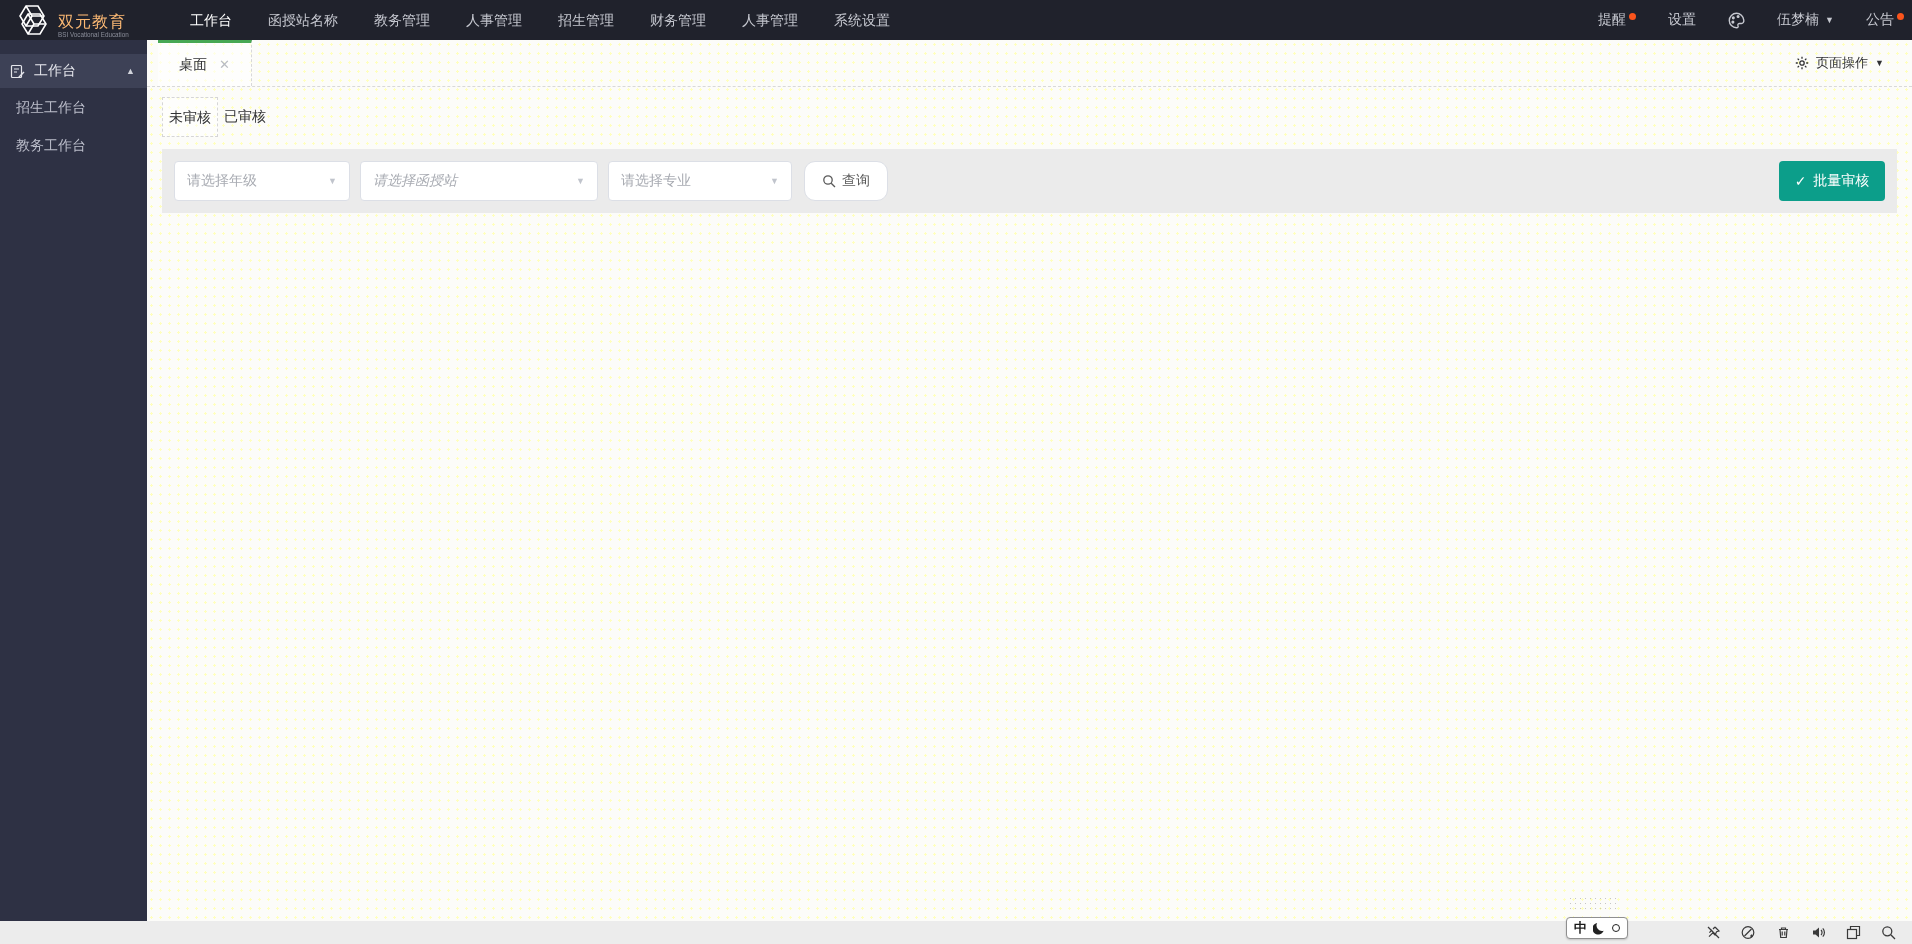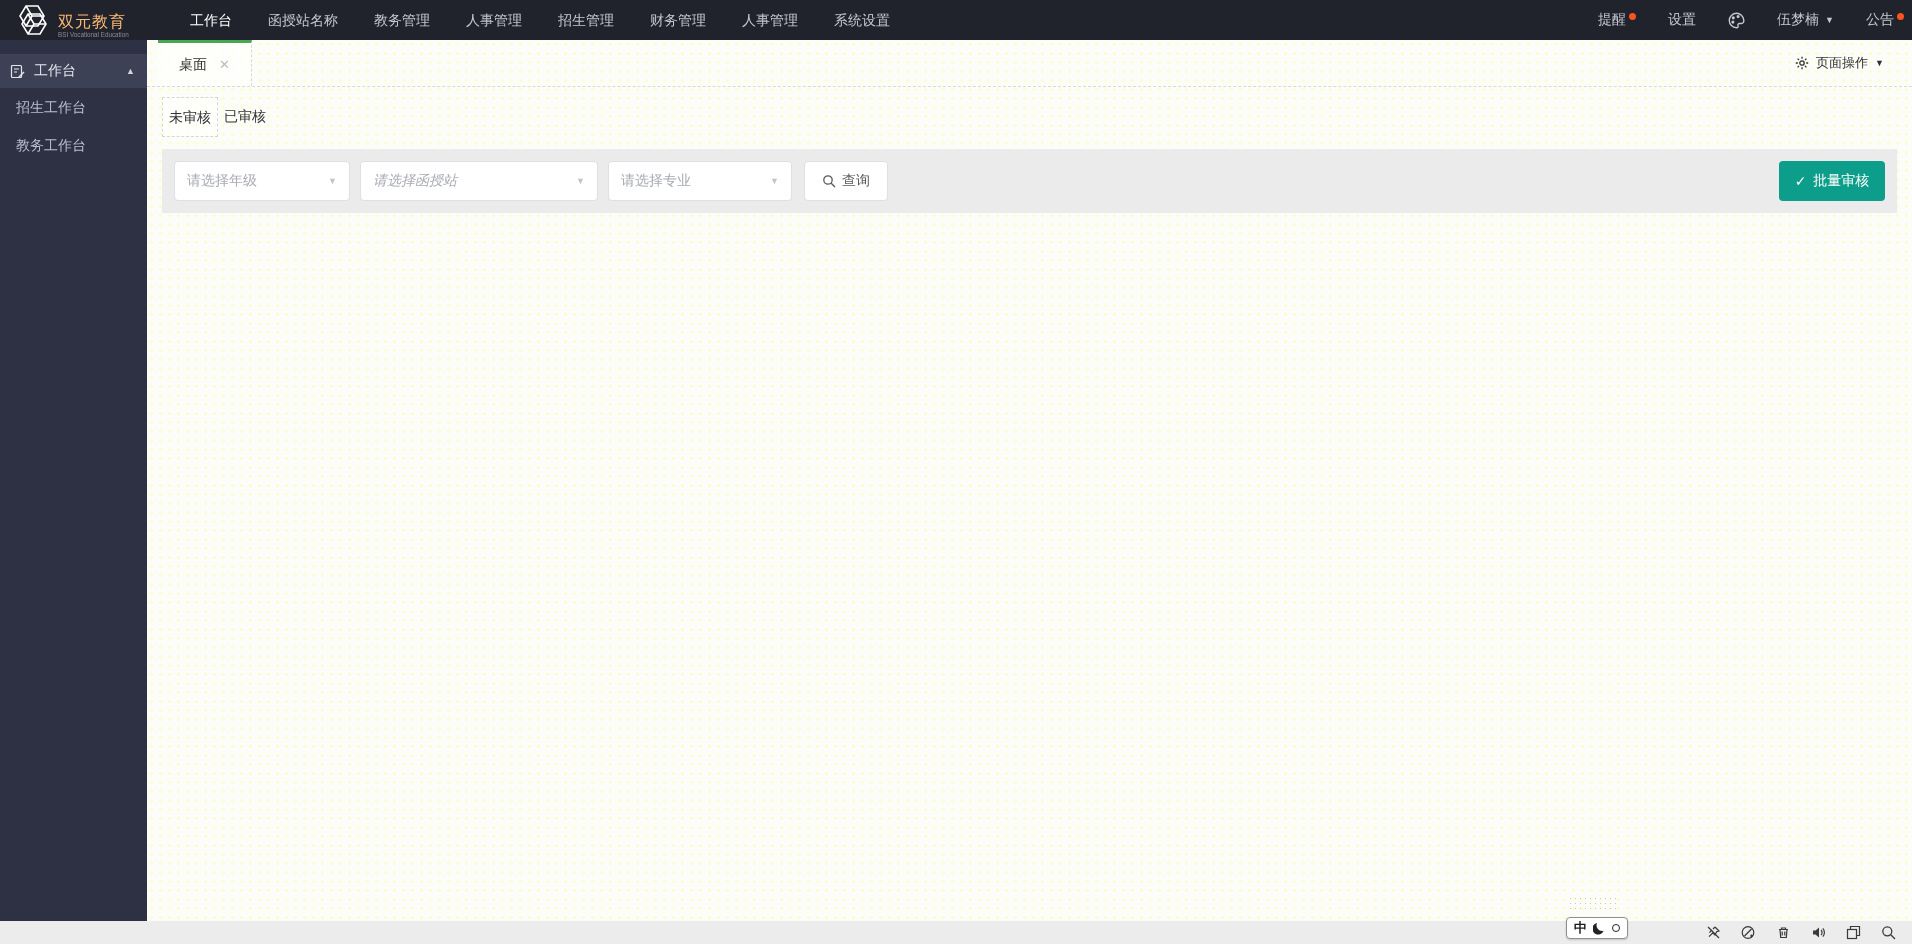--- a/index.html
+++ b/index.html
@@ -58,21 +58,21 @@
   .subtabs{display:flex;height:40px;margin-bottom:12px;}
   .subtab{padding:0 6px;line-height:38px;font-size:14px;color:#303133;cursor:pointer;}
   .subtab.active{border:1px dashed #d6d6d6;background:rgba(255,255,255,.5);}
 
   .filterbar{background:var(--graybar);height:64px;display:flex;align-items:center;padding:0 12px;position:relative;}
   .select{background:#fff;border:1px solid var(--border);border-radius:4px;height:40px;display:flex;align-items:center;justify-content:space-between;padding:0 12px;color:#a8abb2;font-size:14px;margin-right:10px;cursor:pointer;}
   .sel-grade{width:176px;}
   .sel-station{width:238px;font-style:italic;}
   .sel-major{width:184px;}
   .select .caret-down{color:#c0c4cc;}
-  .search-btn{height:40px;width:84px;background:#fff;border:1px solid var(--border);border-radius:4px;display:flex;align-items:center;justify-content:center;gap:6px;font-size:14px;color:#595959;margin-left:2px;cursor:pointer;}
+  .search-btn{height:40px;width:84px;background:#fff;border:1px solid var(--border);border-radius:11px;display:flex;align-items:center;justify-content:center;gap:6px;font-size:14px;color:#595959;margin-left:2px;cursor:pointer;}
   .batch-btn{position:absolute;right:12px;top:12px;height:40px;width:106px;background:var(--teal);color:#fff;border:none;border-radius:4px;display:flex;align-items:center;justify-content:center;gap:7px;font-size:14px;cursor:pointer;}
   .batch-btn .check{font-size:14px;}
 
   
   .table{margin-top:32px;}
   .thead{display:flex;background:#e9e9e9;height:28px;align-items:stretch;font-size:13px;color:#5a5a5a;}
   .th{display:flex;align-items:center;padding-left:12px;border-right:1px solid #f3f3f3;white-space:nowrap;}
   .th:last-child{border-right:none;}
   .th-check{width:46px;justify-content:center;padding-left:0;}
   .th-c1{width:200px;}.th-c2{width:200px;}.th-c3{width:300px;}.th-c4{width:190px;}

